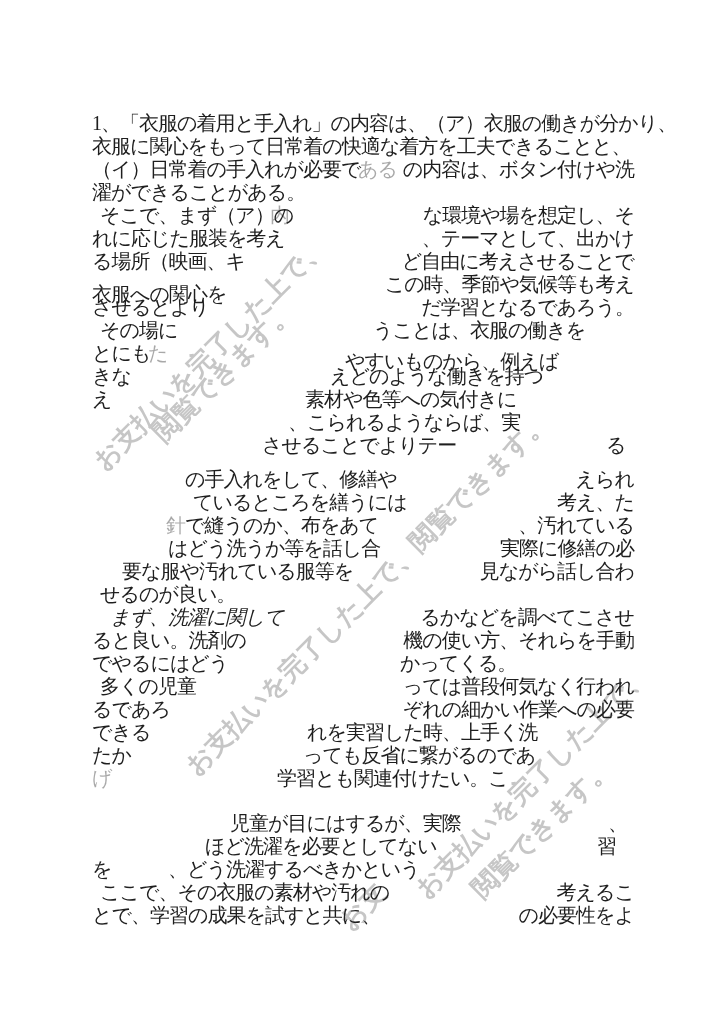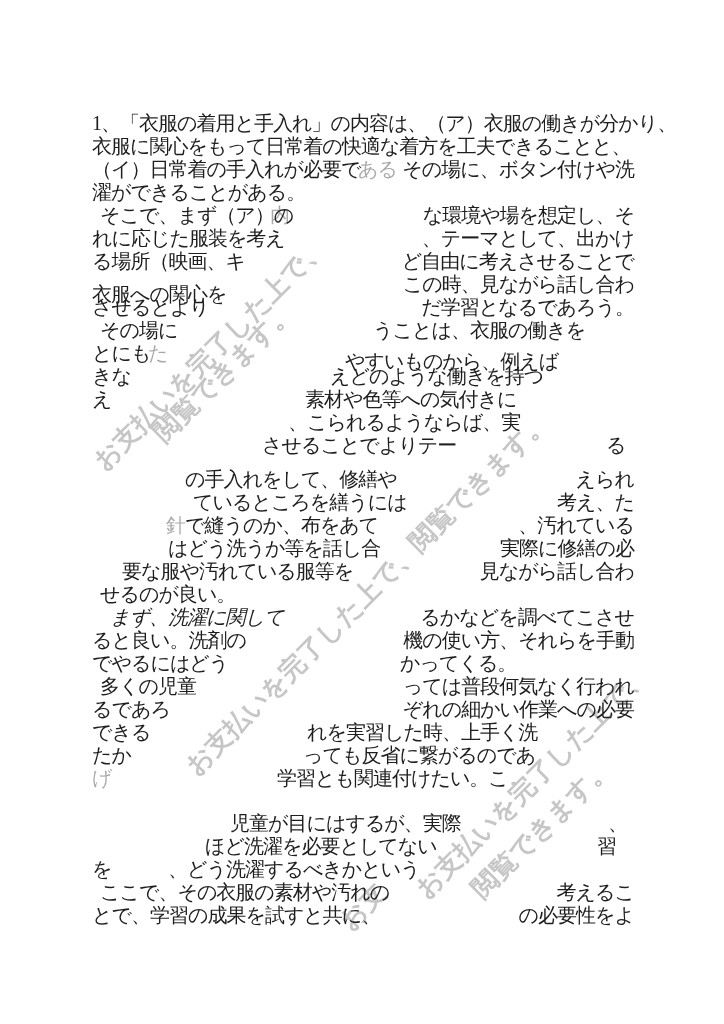--- a/index.html
+++ b/index.html
@@ -41,31 +41,31 @@
   <span class="wm" style="left:158px;top:424px;">閲覧できます。</span>
   <span class="wm" style="left:190px;top:757px;">お支払いを完了した上で、閲覧できます。</span>
   <span class="wm" style="left:420px;top:880px;">お支払いを完了した上で、</span>
   <span class="wm" style="left:476px;top:880px;">閲覧できます。</span>
   <span class="wm" style="left:344px;top:912px;">お支</span>
 
   <span class="frag" style="left:92px;top:112px;">1、「衣服の着用と手入れ」の内容は、（ア）衣服の働きが分かり、</span>
   <span class="frag" style="left:92px;top:135px;">衣服に関心をもって日常着の快適な着方を工夫できることと、</span>
   <span class="frag" style="left:92px;top:158px;">（イ）日常着の手入れが必要で</span>
   <span class="frag partial" style="left:358px;top:158px;">ある</span>
-  <span class="frag right" style="top:158px;">その場に、ボタン付けや洗</span>
+  <span class="frag right" style="top:158px;">の内容は、ボタン付けや洗</span>
   <span class="frag" style="left:92px;top:181px;">濯ができることがある。</span>
   <span class="frag" style="left:100px;top:204px;">そこで、まず（ア）の</span>
   <span class="frag partial" style="left:270px;top:204px;">内</span>
   <span class="frag right" style="top:204px;">な環境や場を想定し、そ</span>
   <span class="frag right" style="top:227px;">、テーマとして、出かけ</span>
   <span class="frag" style="left:92px;top:227px;">れに応じた服装を考え</span>
   <span class="frag" style="left:92px;top:250px;">る場所（映画、キ</span>
   <span class="frag right" style="top:250px;">ど自由に考えさせることで</span>
   <span class="frag" style="left:92px;top:273px;margin-top:10px;">衣服への関心を</span>
-  <span class="frag right" style="top:273px;">この時、見ながら話し合わ</span>
+  <span class="frag right" style="top:273px;">この時、季節や気候等も考え</span>
   <span class="frag" style="left:92px;top:296px;">させるとより</span>
   <span class="frag right" style="top:296px;">だ学習となるであろう。</span>
   <span class="frag" style="left:100px;top:319px;">その場に</span>
   <span class="frag" style="left:373px;top:319px;">うことは、衣服の働きを</span>
   <span class="frag" style="left:92px;top:342px;">とにも</span>
   <span class="frag partial" style="left:148px;top:342px;">た</span>
   <span class="frag" style="left:345px;top:342px;margin-top:8px;">やすいものから、例えば</span>
   <span class="frag" style="left:92px;top:365px;">きな</span>
   <span class="frag" style="left:330px;top:365px;">えどのような働きを持つ</span>
   <span class="frag" style="left:92px;top:388px;">え</span>

